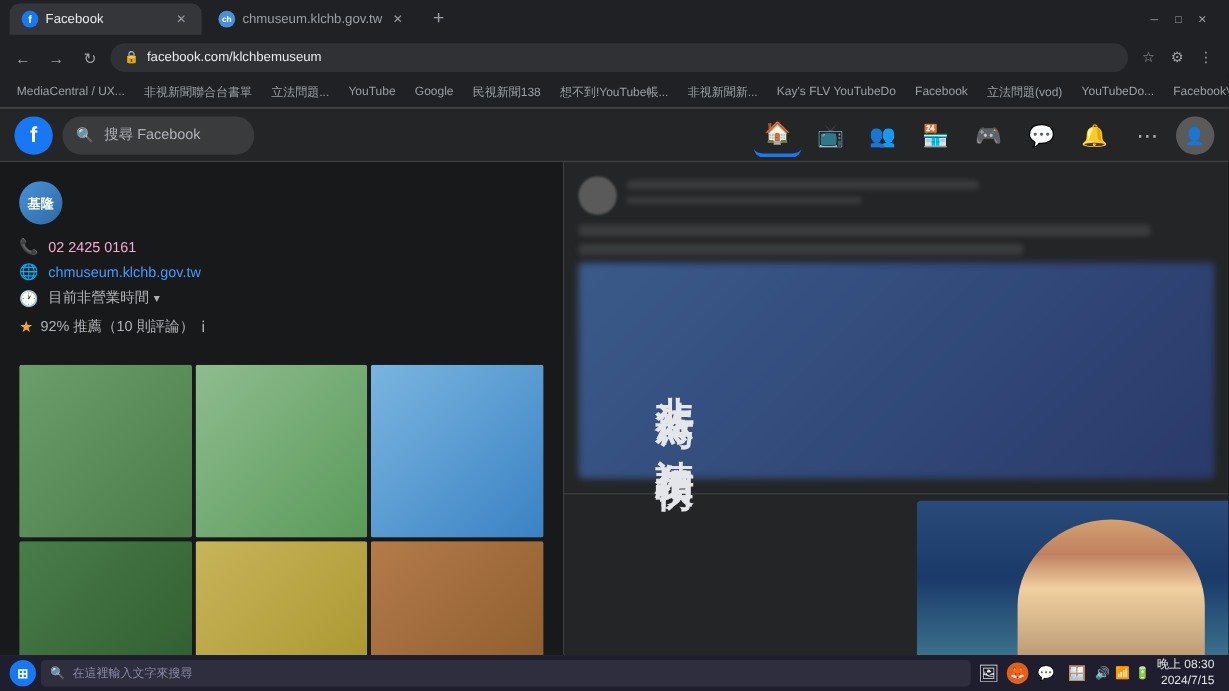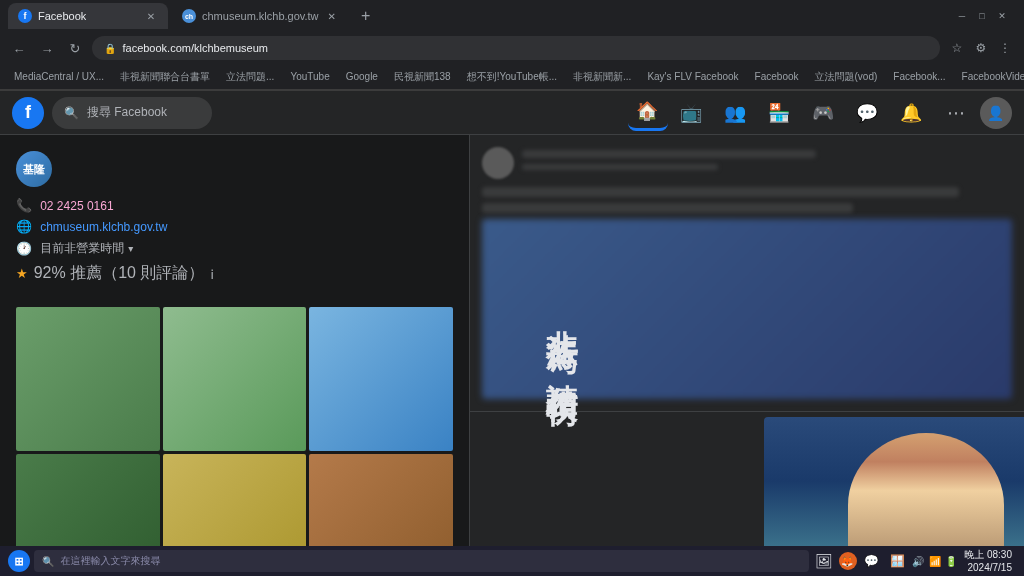--- a/index.html
+++ b/index.html
@@ -307,21 +307,21 @@
     }
     .chevron-icon { font-size: 10px; }
 
     .rating-row {
       display: flex;
       align-items: center;
       gap: 6px;
       padding: 3px 0;
     }
     .star-icon { color: #f5a623; font-size: 13px; }
-    .rating-text { color: #b0b3b8; font-size: 16px; }
+    .rating-text { color: #b0b3b8; font-size: 12px; }
 
     
     .photos-section {
       margin-top: 12px;
     }
     .photos-header {
       display: flex;
       justify-content: space-between;
       align-items: center;
       margin-bottom: 8px;
@@ -552,24 +552,24 @@
 
   <div class="bookmarks-bar">
     <span class="bookmark-item">MediaCentral / UX...</span>
     <span class="bookmark-item">非視新聞聯合台書單</span>
     <span class="bookmark-item">立法問題...</span>
     <span class="bookmark-item">YouTube</span>
     <span class="bookmark-item">Google</span>
     <span class="bookmark-item">民視新聞138</span>
     <span class="bookmark-item">想不到!YouTube帳...</span>
     <span class="bookmark-item">非視新聞新...</span>
-    <span class="bookmark-item">Kay's FLV Facebook</span>
+    <span class="bookmark-item">Kay's FLV YouTubeDo</span>
     <span class="bookmark-item">Facebook</span>
     <span class="bookmark-item">立法問題(vod)</span>
-    <span class="bookmark-item">Facebook...</span>
+    <span class="bookmark-item">YouTubeDo...</span>
     <span class="bookmark-item">FacebookVideo D...</span>
 
   </div>
 </div>
 
 <div class="fb-app">
 
   <div class="fb-navbar">
     <div class="fb-logo">f</div>
     <div class="fb-search-box">

